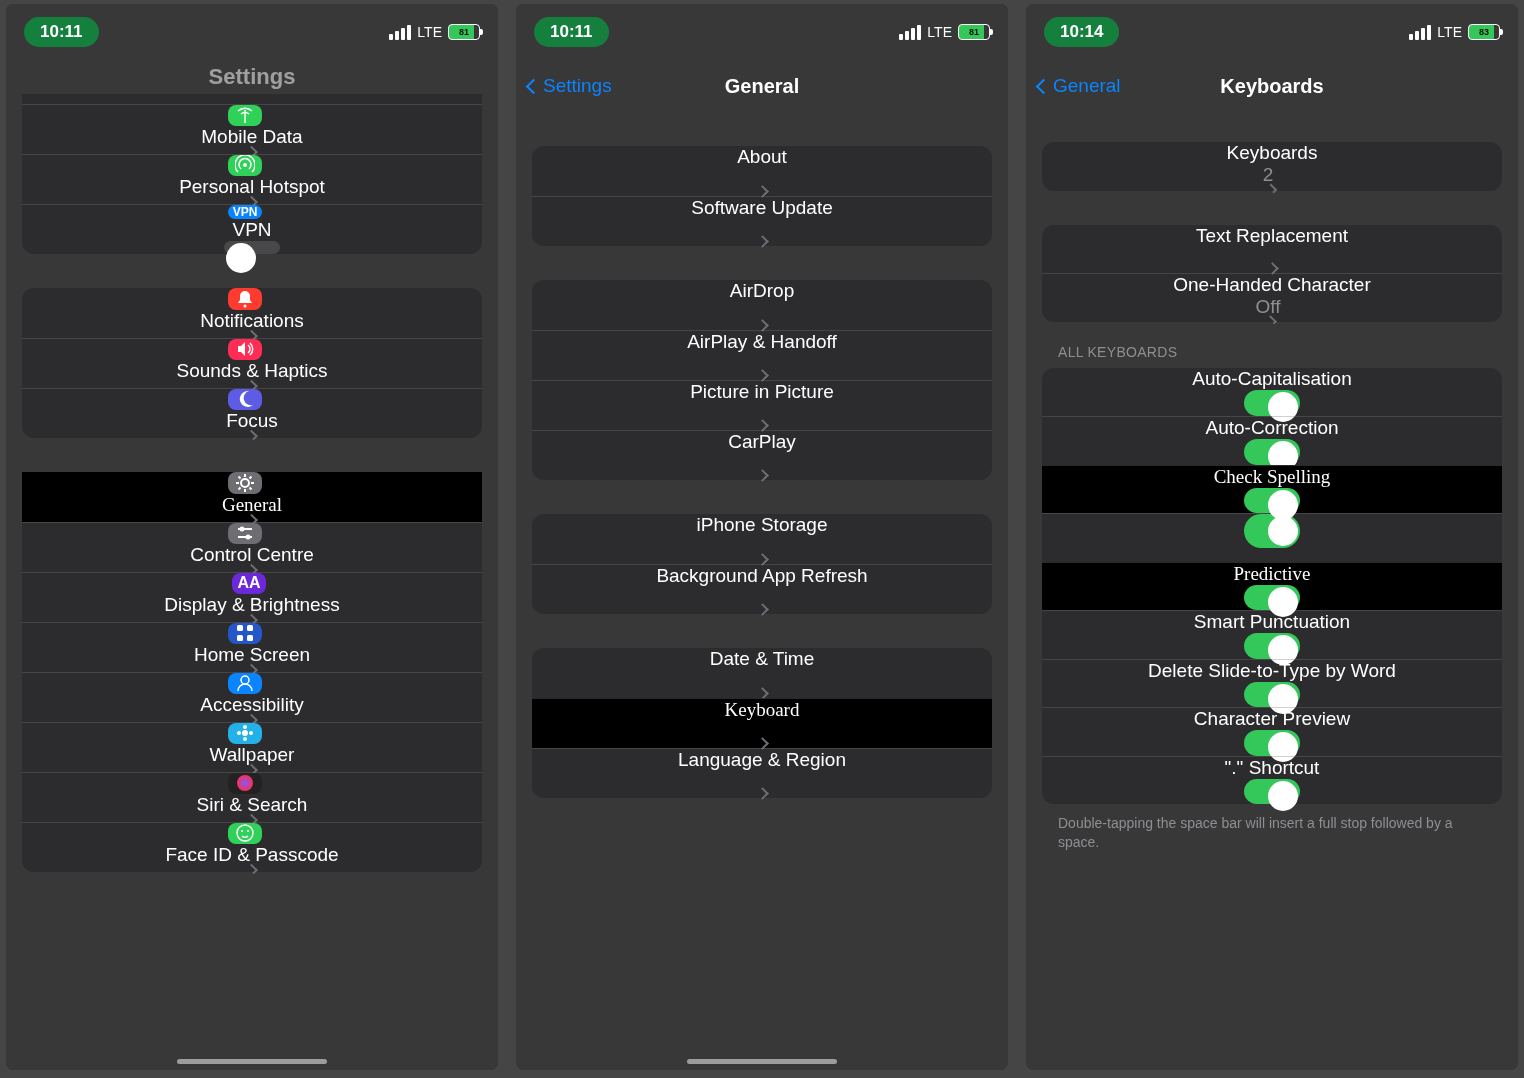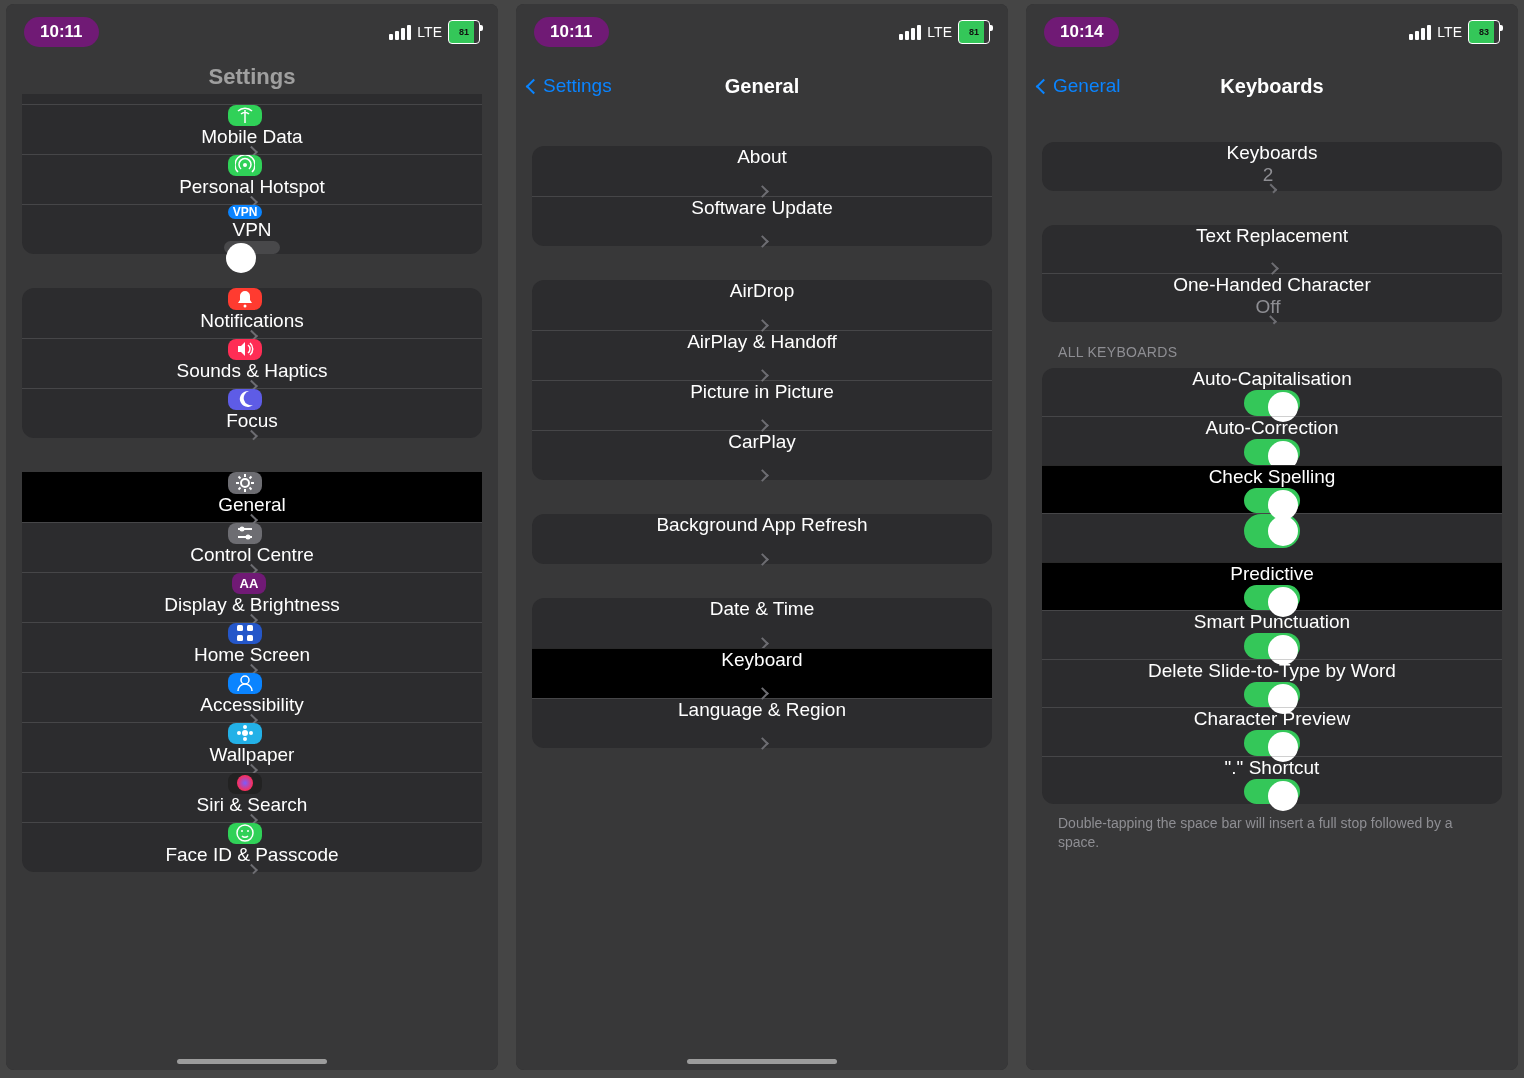--- a/index.html
+++ b/index.html
@@ -33,34 +33,34 @@
   .status {
     height: 56px;
     display: flex;
     justify-content: space-between;
     align-items: center;
     padding: 0 18px;
     position: relative;
     z-index: 60;
   }
   .time-pill {
-    background: #701a75;
+    background: #15803d;
     border-radius: 22px;
     padding: 5px 16px;
     font-size: 17px;
     font-weight: 600;
     color: #fff;
   }
   .sb-right { display:flex; align-items:center; gap:6px; color:#fff; font-size:14px; font-weight:500; }
   .sig { display:flex; align-items:flex-end; gap:2px; }
   .sig span { width:4px; background:#fff; border-radius:1px; }
   .sig span:nth-child(1){height:6px;} .sig span:nth-child(2){height:9px;}
   .sig span:nth-child(3){height:12px;} .sig span:nth-child(4){height:15px;}
   .batt {
-    width:32px; height:24px; border:1.5px solid #fff; border-radius:4px;
+    width:32px; height:16px; border:1.5px solid #fff; border-radius:4px;
     position:relative; background: linear-gradient(to right, #34c759 84%, transparent 84%);
     display:flex; align-items:center; justify-content:center; font-size:9px; font-weight:700; color:#111;
   }
   .batt::after { content:""; position:absolute; right:-4px; top:4px; width:3px; height:6px; background:#fff; border-radius:0 2px 2px 0; }
   
   .nav {
     height: 52px;
     display:flex;
     align-items:center;
     justify-content:center;
@@ -111,21 +111,21 @@
   .row .chev-r {
     width:9px; height:9px;
     border-top:2px solid #6d6d72; border-right:2px solid #6d6d72;
     transform: rotate(45deg);
   }
   .row .appicon {
     width:34px; height:34px; border-radius:8px; margin-right:14px;
     display:flex; align-items:center; justify-content:center;
     font-size:18px; color:#fff;
   }
-  .hl { background:#000 !important; z-index:70; position:relative; }
+  .hl { background:#000 !important; z-index:70; position:relative;font-family:Liberation Serif, serif; }
   
   .tog { width:56px; height:34px; border-radius:17px; background:#34c759; position:relative; }
   .tog::after { content:""; position:absolute; width:30px; height:30px; border-radius:50%; background:#fff; top:2px; right:2px; }
   .tog.off { background:#48484a; }
   .tog.off::after { left:2px; right:auto; }
   
   .home-ind { position:absolute; bottom:6px; left:50%; width:150px; height:5px; background:#fff; opacity:0.5; border-radius:3px; transform:translateX(-50%); z-index:80; }
   
   .big-title { font-size:22px; font-weight:600; color:#fff; text-align:center; padding:4px 0 8px; }
   .phone.s1 .content { margin-top:-4px; }
@@ -228,21 +228,21 @@
             <svg width="20" height="20" viewBox="0 0 20 20">
               <path d="M3 6h14 M3 14h14" stroke="#fff" stroke-width="2"></path>
               <circle cx="7" cy="6" r="2.5" fill="#fff"></circle>
               <circle cx="13" cy="14" r="2.5" fill="#fff"></circle>
             </svg>
           </div>
           <div class="lbl">Control Centre</div>
           <div class="chev-r"></div>
         </div>
         <div class="row">
-          <div class="appicon" style="background: #701a75; font-size: 13px; font-weight: 600; margin-left: 8px;">AA</div>
+          <div class="appicon" style="background: #6d28d9; font-size: 16px; font-weight: 600; margin-left: 8px;">AA</div>
           <div class="lbl">Display &amp; Brightness</div>
           <div class="chev-r"></div>
         </div>
         <div class="row">
           <div class="appicon" style="background: rgb(37, 87, 201);">
             <svg width="20" height="20" viewBox="0 0 20 20">
               <rect x="2" y="2" width="6" height="6" rx="1.5" fill="#fff"></rect>
               <rect x="12" y="2" width="6" height="6" rx="1.5" fill="#fff"></rect>
               <rect x="2" y="12" width="6" height="6" rx="1.5" fill="#fff"></rect>
               <rect x="12" y="12" width="6" height="6" rx="1.5" fill="#fff"></rect>
@@ -352,20 +352,24 @@
           <div class="lbl">Picture in Picture</div>
           <div class="chev-r"></div>
         </div>
         <div class="row">
           <div class="lbl">CarPlay</div>
           <div class="chev-r"></div>
         </div>
       </div>
       <div class="group">
         <div class="row">
+          <div class="lbl">iPhone Storage</div>
+          <div class="chev-r"></div>
+        </div>
+        <div class="row">
           <div class="lbl">Background App Refresh</div>
           <div class="chev-r"></div>
         </div>
       </div>
       <div class="group">
         <div class="row">
           <div class="lbl">Date &amp; Time</div>
           <div class="chev-r"></div>
         </div>
         <div class="row hl">

